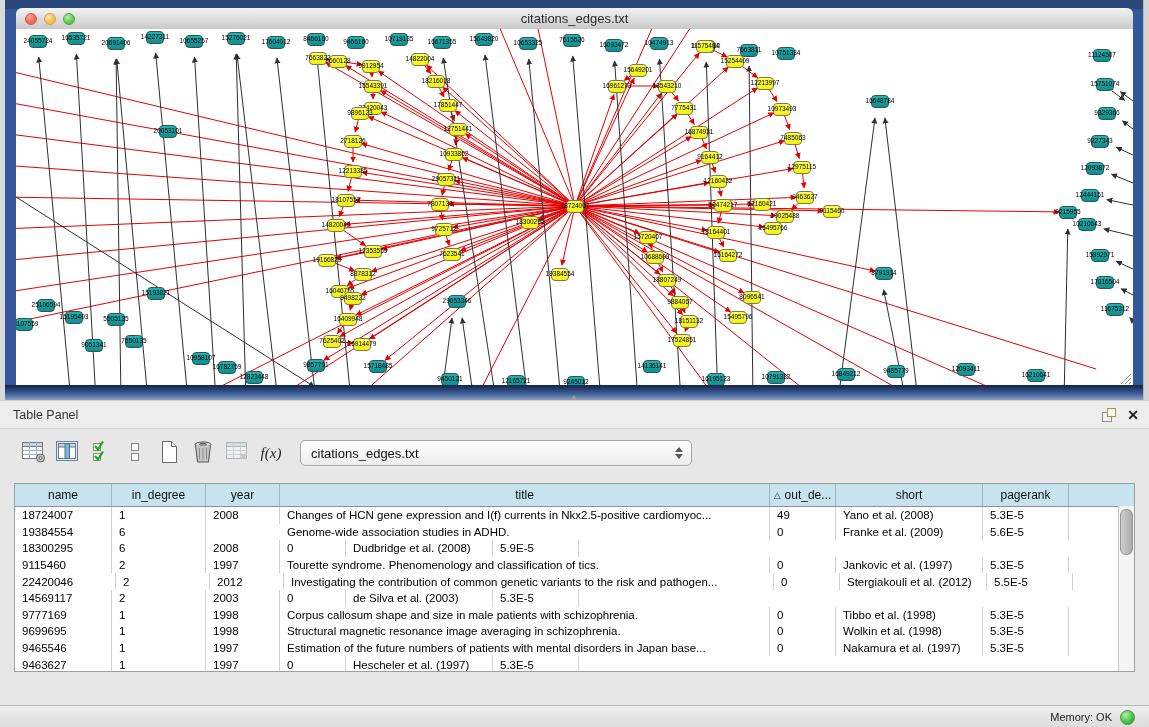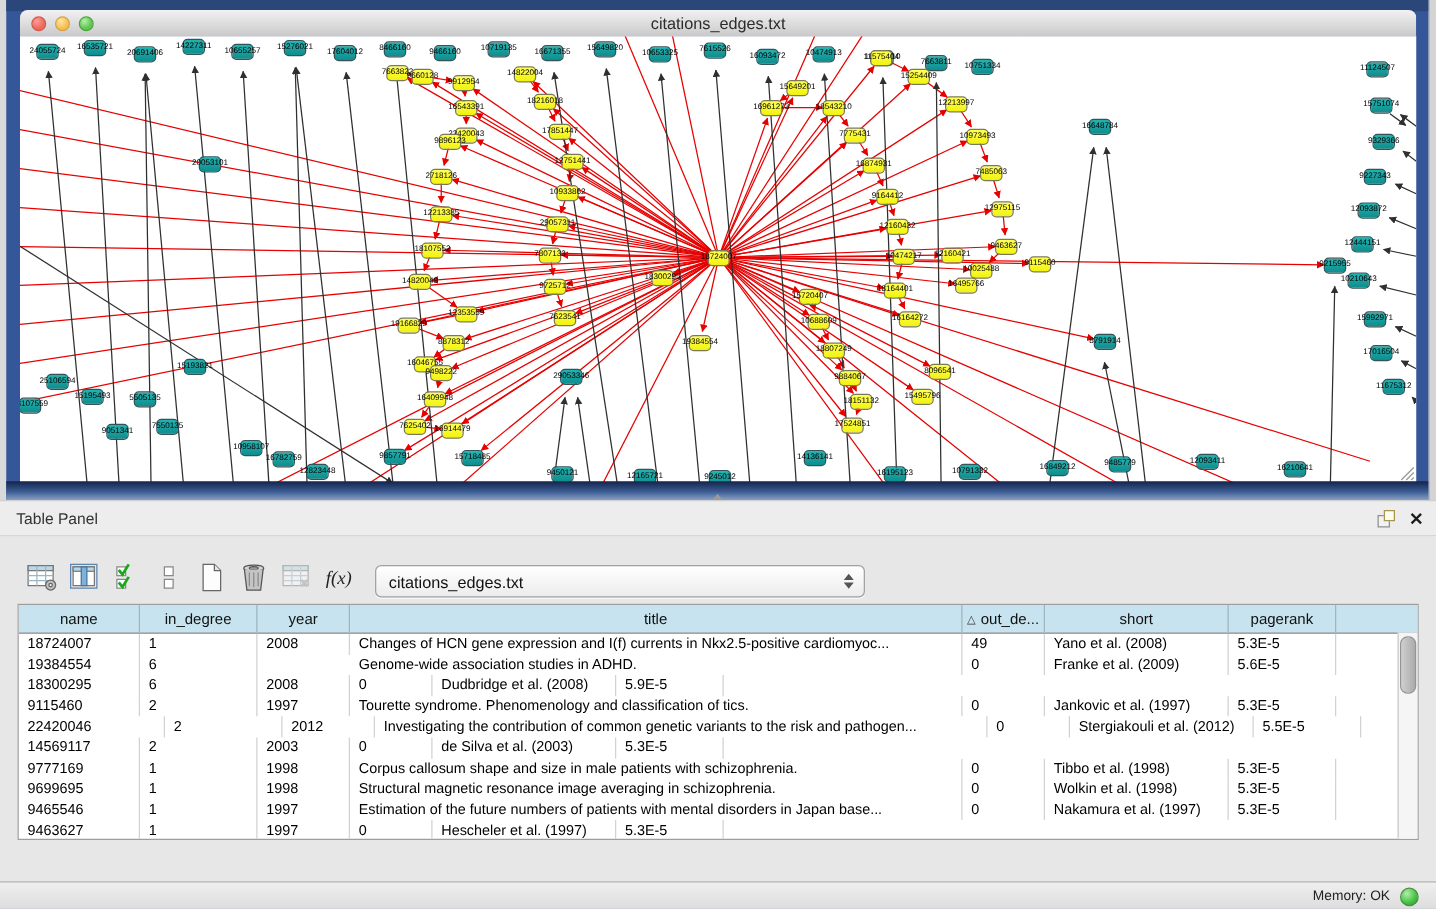--- a/index.html
+++ b/index.html
@@ -33,21 +33,21 @@
   
   #table-panel{position:absolute;left:0;top:400px;width:1149px;height:305px;background:#e7e7e7;}
   #tp-header{position:absolute;left:0;top:0;width:100%;height:27px;background:#ededed;
       border-top:1px solid #cfcfcf;border-bottom:1px solid #d6d6d6;display:flex;align-items:center;}
   #tp-title{margin-left:13px;font-size:12.5px;color:#333;}
   #tp-header .hdr-icons{position:absolute;right:10px;display:flex;align-items:center;gap:12px;}
   #float-ic{position:relative;width:13px;height:13px;}
   #float-ic .b1{position:absolute;left:0;top:4px;width:8px;height:8px;border:1px solid #8e8e8e;background:#f2f2f2;}
   #float-ic .b2{position:absolute;left:5px;top:0;width:7px;height:7px;border:1px solid #a5974e;background:#fbfbef;}
   #close-ic{font-size:14px;font-weight:800;color:#1c1c1c;line-height:1;cursor:default;}
-  #tp-toolbar{position:absolute;left:0;top:28px;width:100%;height:50px;display:flex;align-items:flex-end;}
+  #tp-toolbar{position:absolute;left:0;top:28px;width:100%;height:50px;display:flex;align-items:center;}
   .tbtn{width:30px;height:30px;border:none;background:transparent;display:flex;align-items:center;justify-content:center;padding:0;margin-left:4px;}
   .tbtn:first-child{margin-left:18px;}
   .fx{font-family:"Liberation Serif",serif;font-style:italic;font-size:15px;color:#222;}
   #combo{position:relative;margin-left:14px;width:390px;height:24px;border:1px solid #a3a3a3;border-radius:5px;
       background:linear-gradient(#ffffff,#ececec);display:flex;align-items:center;box-shadow:0 1px 1px rgba(255,255,255,.7);}
   #combo-text{margin-left:10px;font-size:13px;color:#111;}
   #combo .stepper{position:absolute;right:8px;display:flex;flex-direction:column;gap:2px;}
   #combo .stepper i{display:block;width:0;height:0;border-left:4px solid transparent;border-right:4px solid transparent;}
   #combo .stepper .up{border-bottom:5px solid #555;}
   #combo .stepper .dn{border-top:5px solid #555;}
@@ -763,21 +763,21 @@
           <div class="tr">
             <div class="td" style="width: 97px;">9115460</div>
             <div class="td" style="width: 94px;">2</div>
             <div class="td" style="width: 74px;">1997</div>
             <div class="td" style="width: 490px;">Tourette syndrome. Phenomenology and classification of tics.</div>
             <div class="td" style="width: 66px;">0</div>
             <div class="td" style="width: 147px;">Jankovic et al. (1997)</div>
             <div class="td" style="width: 86px;">5.3E-5</div>
           </div>
           <div class="tr">
-            <div class="td" style="width: 117px;">22420046</div>
+            <div class="td" style="width: 101px;">22420046</div>
             <div class="td" style="width: 94px;">2</div>
             <div class="td" style="width: 74px;">2012</div>
             <div class="td" style="width: 490px;">Investigating the contribution of common genetic variants to the risk and pathogen...</div>
             <div class="td" style="width: 66px;">0</div>
             <div class="td" style="width: 147px;">Stergiakouli et al. (2012)</div>
             <div class="td" style="width: 86px;">5.5E-5</div>
           </div>
           <div class="tr">
             <div class="td" style="width: 97px;">14569117</div>
             <div class="td" style="width: 94px;">2</div>

